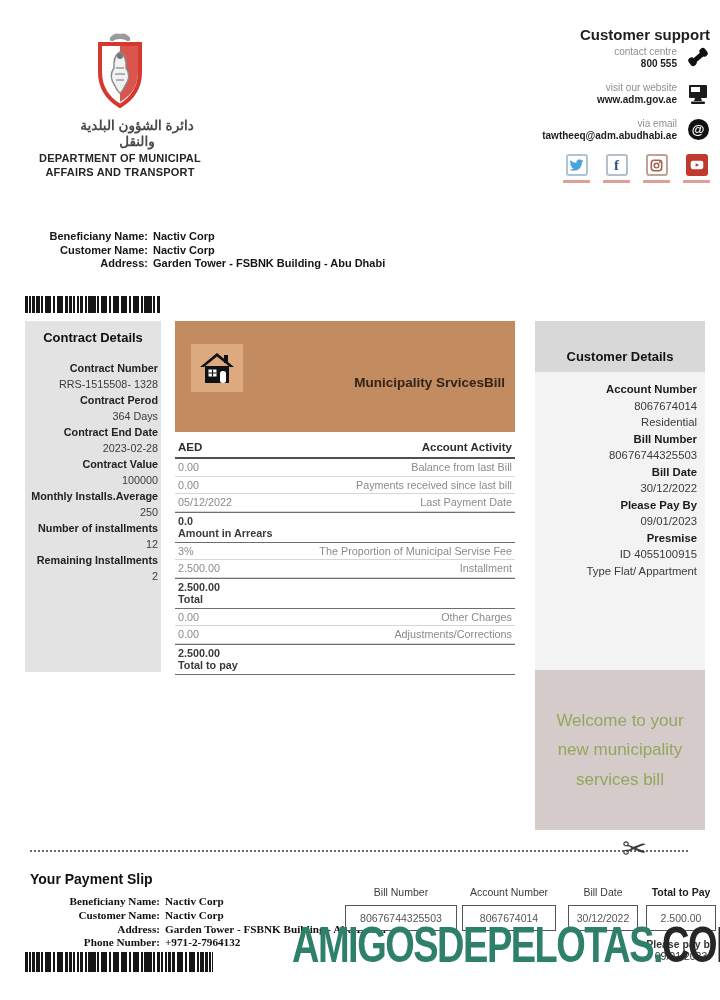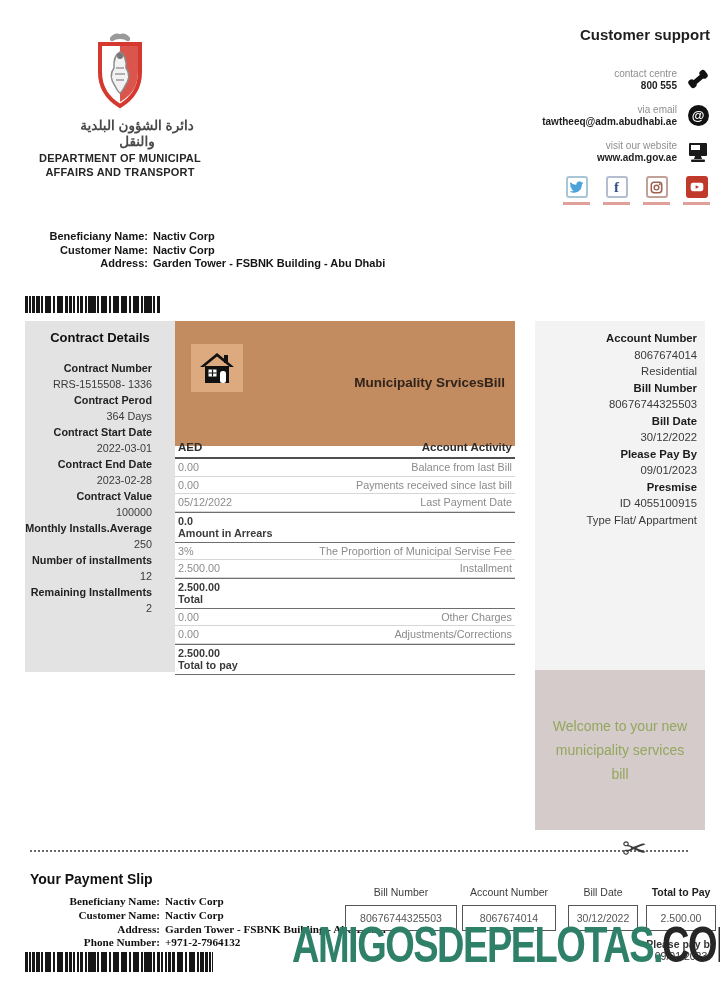--- a/index.html
+++ b/index.html
@@ -5,21 +5,21 @@
   * { margin:0; padding:0; box-sizing:border-box; }
   html,body { width:720px; height:1000px; background:#fff; font-family:"Liberation Sans", sans-serif; position:relative; overflow:hidden; }
   .abs { position:absolute; }
 
   
   #logo-block { left:38px; top:30px; width:164px; text-align:center; }
   #dept-ar { font-size:13.5px; font-weight:bold; color:#4a4a4a; margin-top:3px; direction:rtl;margin-left:34px; }
   #dept-en { font-size:11px; font-weight:bold; color:#262626; line-height:1.3; letter-spacing:.2px; margin-top:2px; }
 
   #support { right:10px; top:26px; width:230px; text-align:right; }
-  #support-title { font-size:15px; font-weight:bold; color:#1f1f1f; margin-bottom:24px; }
+  #support-title { font-size:15px; font-weight:bold; color:#1f1f1f; margin-bottom:2px; }
   .sup-item { display:flex; justify-content:flex-end; align-items:center; gap:9px; margin-bottom:13px; }
   .sup-text { text-align:right; }
   .sup-label { font-size:10px; color:#8f8f8f; }
   .sup-value { font-size:10px; font-weight:bold; color:#1d1d1d; margin-top:1px; }
   .sup-icon { width:24px; display:flex; justify-content:center; align-items:center; flex:0 0 24px; }
   .at-circle { width:21px; height:21px; border-radius:50%; background:#111; color:#fff; font-size:13px; font-weight:bold; text-align:center; line-height:21px; }
   #social-row { display:flex; justify-content:flex-end; gap:13px; margin-top:6px; }
   .soc-wrap { display:flex; flex-direction:column; align-items:center; }
   .soc { width:22px; height:22px; border-radius:3px; display:flex; align-items:center; justify-content:center; background:#fff; }
   .soc.tw { border:2px solid #a9c6d6; }
@@ -36,44 +36,44 @@
 
   
   .barcode { background:
      repeating-linear-gradient(90deg,#161616 0 2px,rgba(0,0,0,0) 2px 4px),
      repeating-linear-gradient(90deg,#161616 0 1px,rgba(0,0,0,0) 1px 7px),
      repeating-linear-gradient(90deg,#161616 0 3px,#ffffff 3px 11px); }
   #barcode-top { left:25px; top:296px; width:136px; height:17px; }
   #barcode-bottom { left:25px; top:952px; width:188px; height:20px; }
 
   
-  #contract-box { left:25px; top:321px; width:150px; height:351px; background:#e3e3e3; padding-top:9px; }
+  #contract-box { left:25px; top:321px; width:136px; height:351px; background:#e3e3e3; padding-top:9px; }
   #contract-title { font-size:13px; font-weight:bold; color:#101010; text-align:center; margin-bottom:15px; }
-  .c-field { text-align:right; padding-right:23px; font-size:10.8px; line-height:16px; }
+  .c-field { text-align:right; padding-right:3px; font-size:10.8px; line-height:16px; }
   .c-label { font-weight:bold; color:#222; }
   .c-value { color:#3a3a3a; }
 
   
-  #banner { left:175px; top:321px; width:340px; height:125px; background:#c28b60; }
+  #banner { left:175px; top:321px; width:340px; height:111px; background:#c28b60; }
   #house-box { position:absolute; left:16px; top:23px; width:52px; height:48px; background:#dda97e; display:flex; align-items:center; justify-content:center; }
   #banner-title { position:absolute; right:10px; top:54px; font-size:13.5px; font-weight:bold; color:#31241a; }
 
   
   #activity { left:175px; top:440px; width:340px; font-size:10.8px; }
   .t-head { display:flex; justify-content:space-between; padding:1px 3px 4px 3px; border-bottom:2px solid #4f4f4f; font-weight:bold; font-size:11.5px; color:#2e2e2e; }
   .t-row { display:flex; justify-content:space-between; padding:2px 3px; border-bottom:1px solid #d6d6d6; color:#8b8b8b; line-height:12.5px; }
   .t-row.bold { color:#3b3b3b; font-weight:bold; border-top:1.5px solid #6e6e6e; border-bottom:1.5px solid #6e6e6e;flex-direction:column; }
 
   
   #customer-col { left:535px; top:321px; width:170px; height:349px; background:#f3f3f3; }
   #cust-head { height:51px; background:#d8d8d8; display:flex; align-items:flex-end; justify-content:center; padding-bottom:8px; font-size:13px; font-weight:bold; color:#111; }
   #cust-lines { padding:9px 8px 0 0; text-align:right; font-size:11.3px; line-height:16.5px; color:#3a3a3a; }
   .cl-b { font-weight:bold; color:#1b1b1b; }
 
-  #welcome { left:535px; top:670px; width:170px; height:160px; background:#d5cbcb; display:flex; align-items:center; justify-content:center; text-align:center; color:#93a75d; font-size:14px; line-height:1.72; padding:0 14px; }
+  #welcome { left:535px; top:670px; width:170px; height:160px; background:#d5cbcb; display:flex; align-items:center; justify-content:center; text-align:center; color:#93a75d; font-size:17px; line-height:1.72; padding:0 14px; }
 
   
   #cutline { left:30px; top:850px; width:658px; border-top:2px dotted #6a6a6a; }
   #scissors { left:622px; top:831px; font-size:30px; color:#3d3d3d; }
   #slip-title { left:30px; top:871px; font-size:14px; font-weight:bold; color:#111; }
   #slip-rows { left:22px; top:895px; font-family:"Liberation Serif", serif; font-size:11.2px; font-weight:bold; color:#101010; }
   .slip-row { display:flex; line-height:13.8px; }
   .slip-label { width:138px; text-align:right; }
   .slip-value { margin-left:5px; }
 
@@ -131,41 +131,41 @@
         <rect x="3" y="10" width="18" height="5" rx="2.5"></rect>
         <rect x="1.5" y="7.5" width="6.5" height="9" rx="3"></rect>
         <rect x="16" y="7.5" width="6.5" height="9" rx="3"></rect>
           </g>
       </svg>
     </div>
   </div>
 
   <div class="sup-item">
     <div class="sup-text">
-      <div class="sup-label">via email</div>
-      <div class="sup-value">tawtheeq@adm.abudhabi.ae</div>
-    </div>
-    <div class="sup-icon">
-        <span class="at-circle">@</span>
-      </div>
-  </div>
-
-  <div class="sup-item">
-    <div class="sup-text">
       <div class="sup-label">visit our website</div>
       <div class="sup-value">www.adm.gov.ae</div>
     </div>
     <div class="sup-icon">
       <svg width="24" height="22" viewBox="0 0 24 22">
         <rect x="3" y="2" width="18" height="13" rx="1" fill="#1a1a1a"></rect>
         <rect x="5" y="4" width="9" height="5" fill="#fff"></rect>
         <path d="M9 15 h6 l1 3 h-8 z" fill="#1a1a1a"></path>
         <rect x="5" y="18.5" width="14" height="2.5" rx="1" fill="#1a1a1a"></rect>
       </svg>
     </div>
+  </div>
+
+  <div class="sup-item">
+    <div class="sup-text">
+      <div class="sup-label">via email</div>
+      <div class="sup-value">tawtheeq@adm.abudhabi.ae</div>
+    </div>
+    <div class="sup-icon">
+        <span class="at-circle">@</span>
+      </div>
   </div>
 
   <div id="social-row">
     <div class="soc-wrap">
       <div class="soc tw">
         <svg width="15" height="13" viewBox="0 0 24 20">
             <path fill="#4ba3d9" d="M23 2.3c-.8.4-1.7.7-2.6.8A4.5 4.5 0 0 0 22.4.6c-.9.5-1.9.9-2.9 1.1A4.5 4.5 0 0 0 11.7 5c0 .4 0 .7.1 1A12.8 12.8 0 0 1 2.5 1.4 4.5 4.5 0 0 0 3.9 7.4 4.4 4.4 0 0 1 1.8 6.8v.1c0 2.2 1.5 4 3.6 4.4a4.5 4.5 0 0 1-2 .1 4.5 4.5 0 0 0 4.2 3.1A9 9 0 0 1 .9 16.4 12.7 12.7 0 0 0 7.8 18.4c8.3 0 12.8-6.9 12.8-12.8v-.6c.9-.6 1.6-1.4 2.4-2.7z"></path>
           </svg>
       </div>
       <div class="soc-cap"></div>
@@ -210,29 +210,25 @@
     <span class="ben-value">Garden Tower - FSBNK Building - Abu Dhabi</span>
   </div>
 </div>
 
 <div class="abs barcode" id="barcode-top"></div>
 
 <div class="abs" id="contract-box">
   <div id="contract-title">Contract Details</div>
   <div class="c-field">
     <div class="c-label">Contract Number</div>
-    <div class="c-value">RRS-1515508- 1336</div>
+    <div class="c-value">RRS-1515508- 1328</div>
   </div>
   <div class="c-field">
     <div class="c-label">Contract Perod</div>
     <div class="c-value">364 Days</div>
-  </div>
-  <div class="c-field">
-    <div class="c-label">Contract Start Date</div>
-    <div class="c-value">2022-03-01</div>
   </div>
   <div class="c-field">
     <div class="c-label">Contract End Date</div>
     <div class="c-value">2023-02-28</div>
   </div>
   <div class="c-field">
     <div class="c-label">Contract Value</div>
     <div class="c-value">100000</div>
   </div>
   <div class="c-field">
@@ -304,20 +300,21 @@
       <span>0.00</span>
       <span>Adjustments/Corrections</span>
     </div>
   <div class="t-row bold">
       <span>2.500.00</span>
       <span>Total to pay</span>
     </div>
 </div>
 
 <div class="abs" id="customer-col">
+  <div id="cust-head">Customer Details</div>
   <div id="cust-lines">
     <div class="cl-b">Account Number</div>
     <div>8067674014</div>
     <div>Residential</div>
     <div class="cl-b">Bill Number</div>
     <div>80676744325503</div>
     <div class="cl-b">Bill Date</div>
     <div>30/12/2022</div>
     <div class="cl-b">Please Pay By</div>
     <div>09/01/2023</div>

